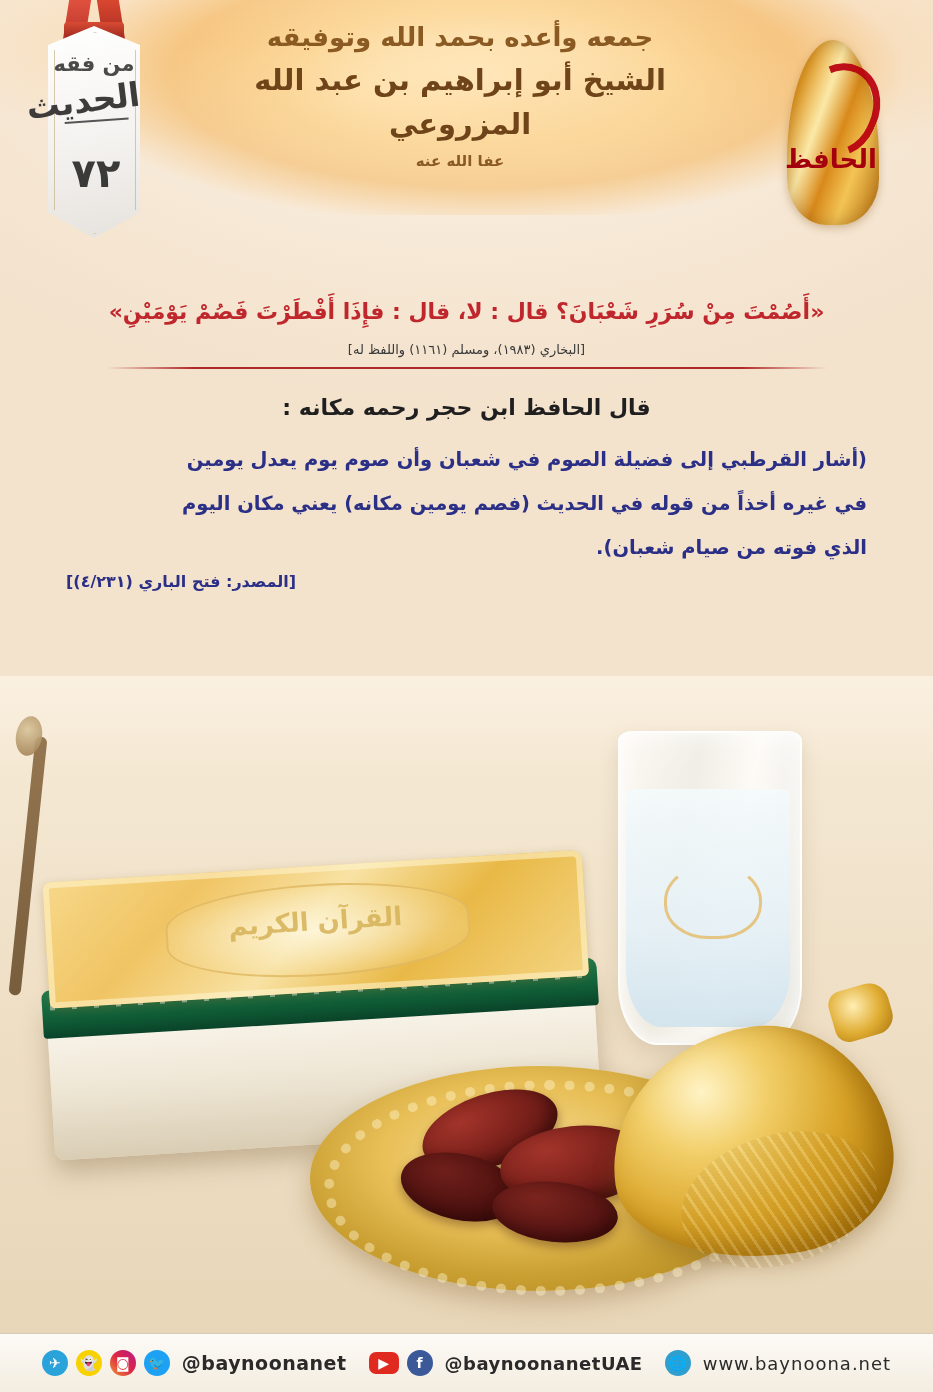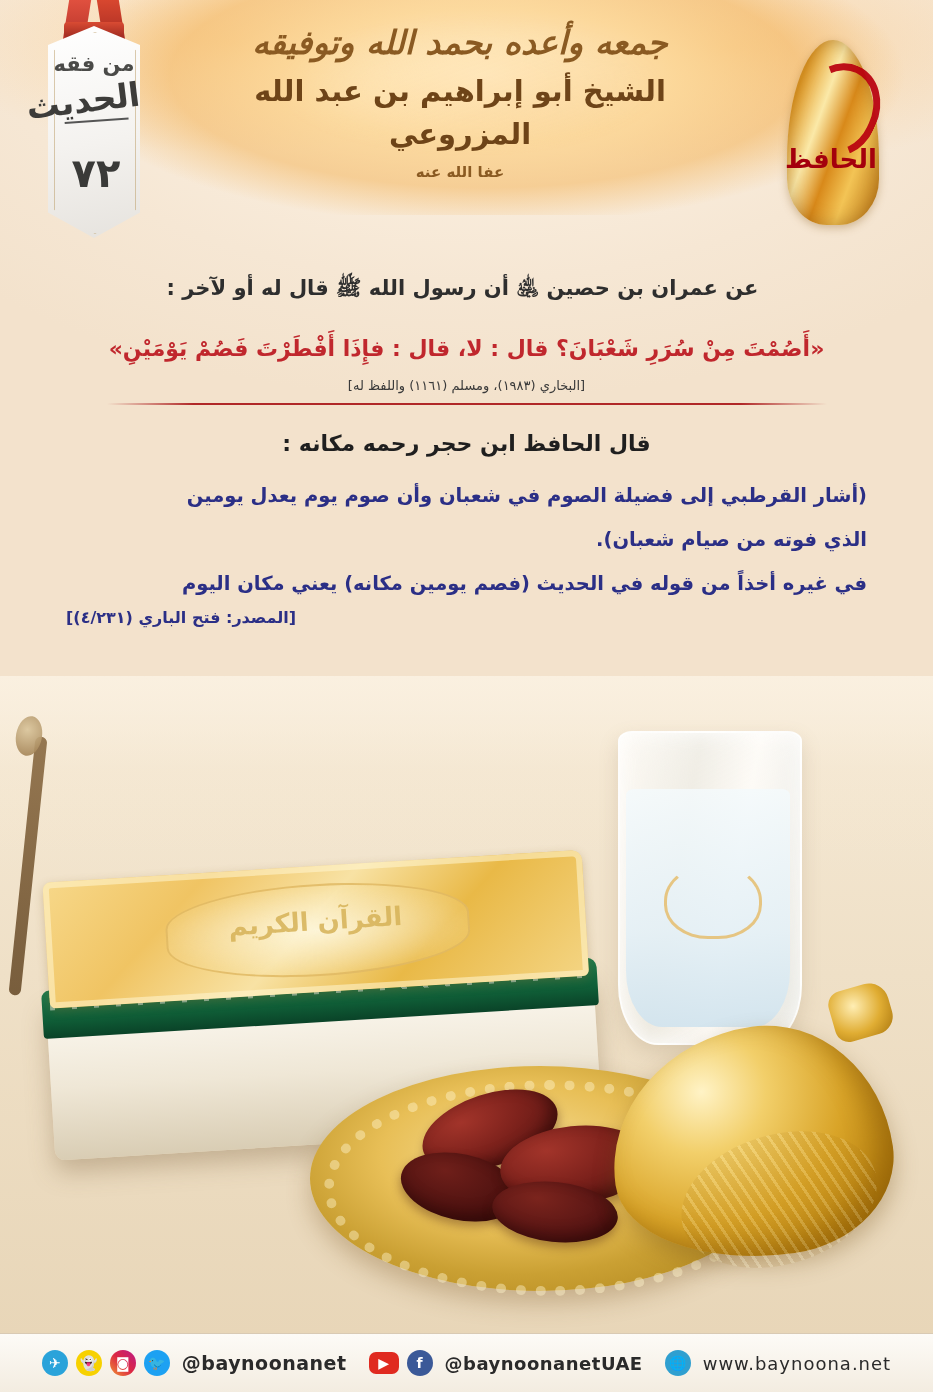--- a/index.html
+++ b/index.html
@@ -75,21 +75,21 @@
   .tag-num{
     position:absolute;left:30px;top:150px;width:96px;text-align:center;
     font-size:40px;font-weight:bold;color:#3a3a38;
   }
 
   
   .header-calli{
     position:absolute;left:250px;top:18px;width:420px;text-align:center;
     color:#7a4b1e;
   }
-  .hc-1{font-size:33px;font-weight:bold;line-height:1.5;color:#8a5a22;letter-spacing:1px;font-style:italic;}
+  .hc-1{font-size:26px;font-weight:bold;line-height:1.5;color:#8a5a22;letter-spacing:1px;}
   .hc-2{font-size:29px;font-weight:bold;line-height:1.5;color:#6e4418;margin-top:2px;}
   .hc-3{font-size:15px;font-weight:bold;color:#8a5a22;margin-top:6px;}
 
   
   .logo{
     position:absolute;right:40px;top:40px;width:120px;height:190px;
   }
   .logo-body{
     position:absolute;left:14px;top:0;width:92px;height:185px;
     background:linear-gradient(110deg,#f6c45a 0%,#e39b25 18%,#fbe9a8 38%,#d8891a 55%,#f3c455 72%,#b8700f 100%);
@@ -330,28 +330,27 @@
     <div class="hc-3">عفا الله عنه</div>
   </div>
 
   <div class="logo">
     <div class="logo-body"></div>
     <div class="logo-swirl"></div>
     <div class="logo-word">الحافظ</div>
   </div>
 
   <div class="content">
-    <div class="line-narr">عن عمران بن حصين ﵁ أن رسول الله ﷺ قال له أو لآخر :</div>
     <div class="hadith">«أَصُمْتَ مِنْ سُرَرِ شَعْبَانَ؟ قال : لا، قال : فإِذَا أَفْطَرْتَ فَصُمْ يَوْمَيْنِ»</div>
     <div class="ref">[البخاري (١٩٨٣)، ومسلم (١١٦١) واللفظ له]</div>
     <div class="rule"></div>
     <div class="speaker">قال الحافظ ابن حجر رحمه مكانه :</div>
     <div class="quote">(أشار القرطبي إلى فضيلة الصوم في شعبان وأن صوم يوم يعدل يومين</div>
+    <div class="quote" style="margin-top:4px">في غيره أخذاً من قوله في الحديث (فصم يومين مكانه) يعني مكان اليوم</div>
     <div class="quote" style="margin-top:4px">الذي فوته من صيام شعبان).</div>
-    <div class="quote" style="margin-top:4px">في غيره أخذاً من قوله في الحديث (فصم يومين مكانه) يعني مكان اليوم</div>
     <div class="source">[المصدر: فتح الباري (٤/٢٣١)]</div>
   </div>
 
   <div class="photo">
     <div class="stick"></div>
     <div class="stick-head"></div>
 
     <div class="book">
       <div class="book-pages"></div>
       <div class="book-spine"></div>

